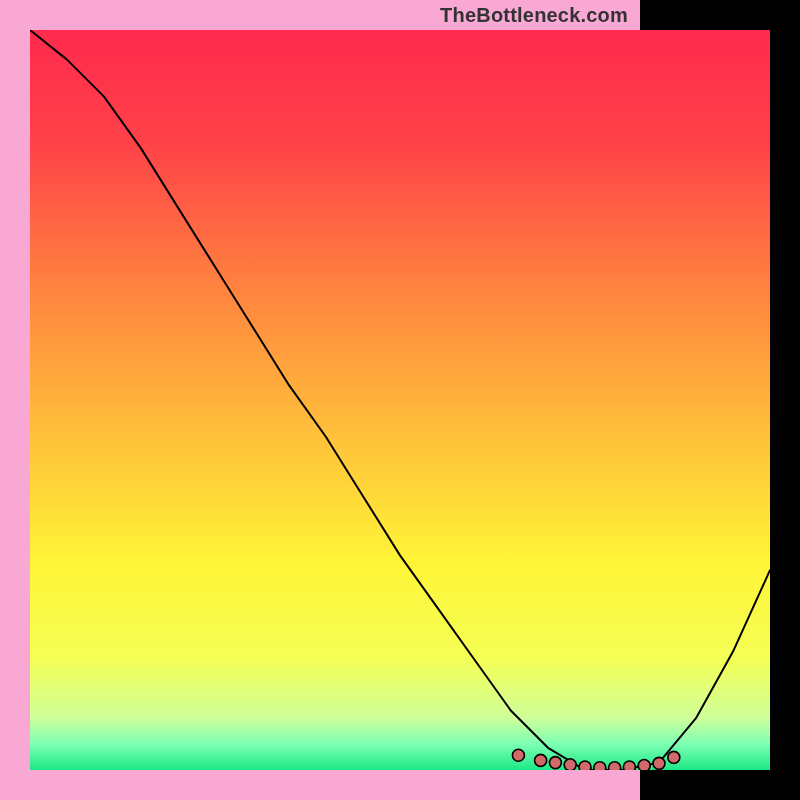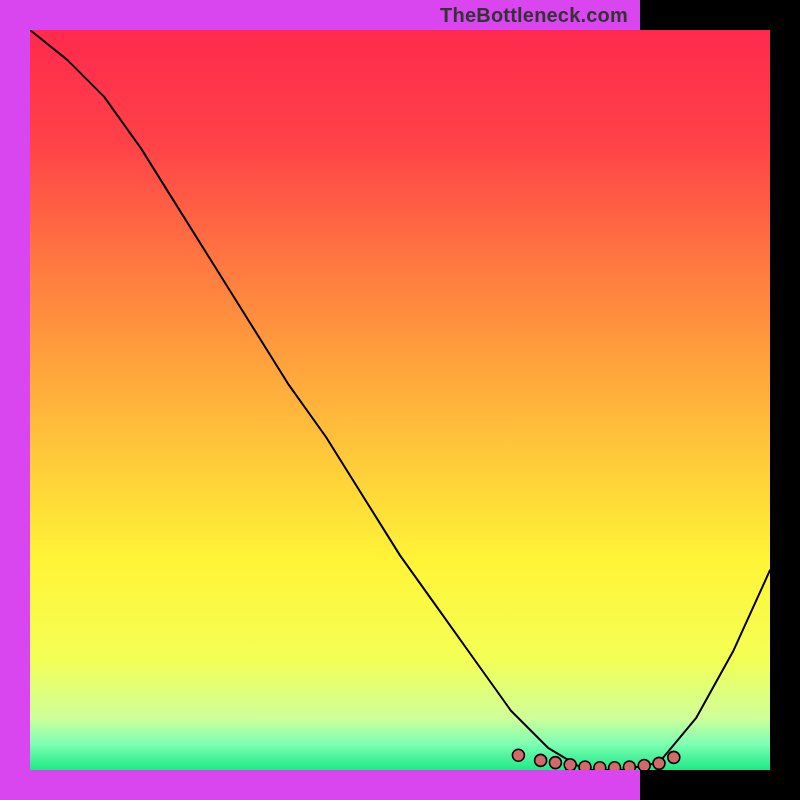--- a/index.html
+++ b/index.html
@@ -8,21 +8,21 @@
     width: 800px;
     height: 800px;
     background: #000;
     font-family: Arial, Helvetica, sans-serif;
     overflow: hidden;
   }
   .frame {
     position: relative;
     width: 640px;
     height: 800px;
-    background: #d946ef;
+    background: #f9a8d4;
   }
   .watermark {
     position: absolute;
     top: 4px;
     right: 12px;
     color: #333;
     font-size: 20px;
     font-weight: 600;
     letter-spacing: 0.2px;
     z-index: 5;

